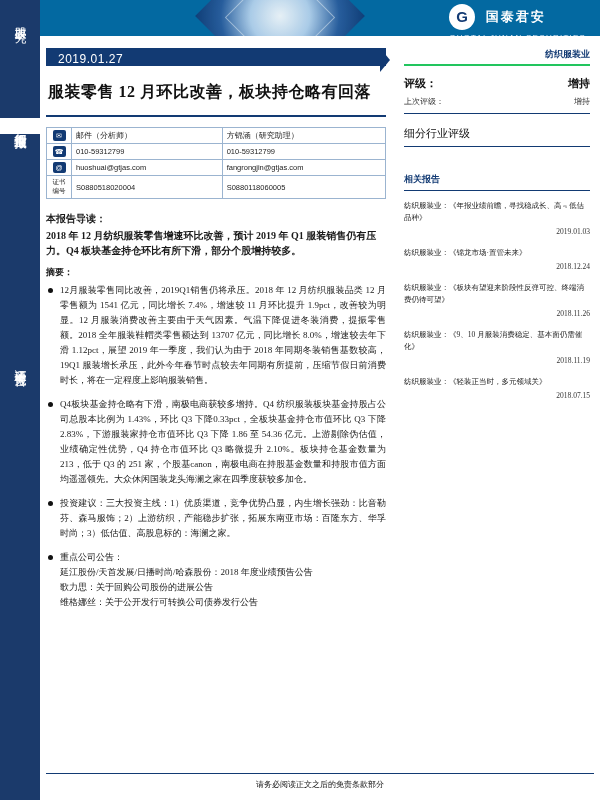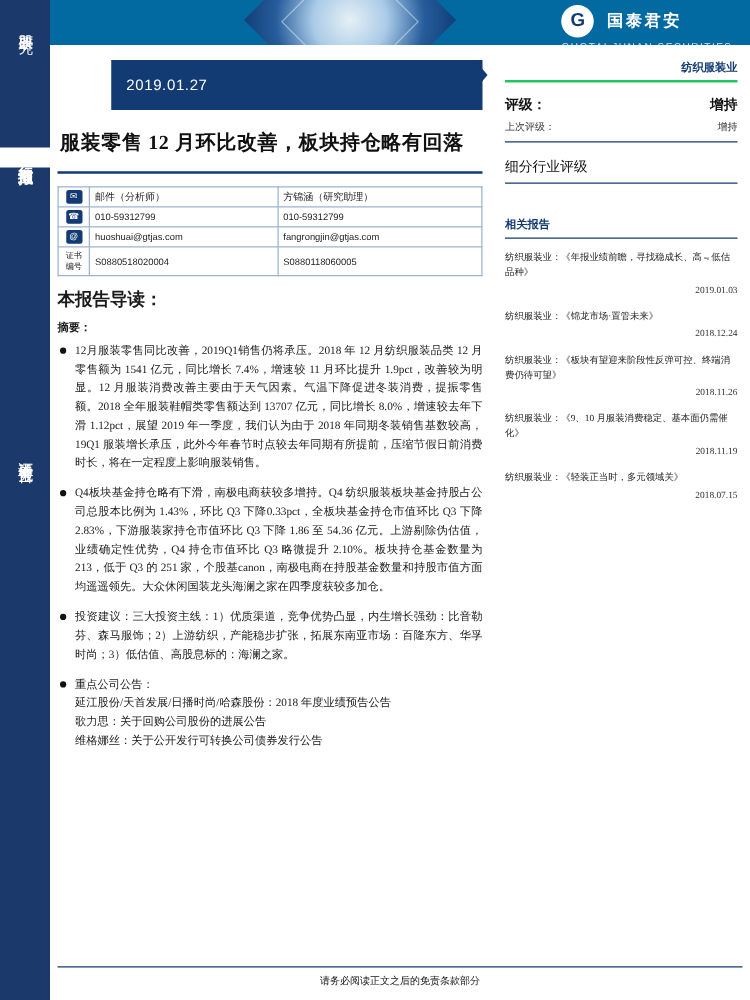--- a/index.html
+++ b/index.html
@@ -52,22 +52,22 @@
   .logo .mark{
     display:inline-block;width:26px;height:26px;border-radius:50%;
     background:#ffffff;color:#123a73;text-align:center;line-height:26px;
     font-size:15px;font-weight:bold;vertical-align:middle;margin-right:6px;
   }
   .logo .cn{font-size:13px;font-weight:bold;letter-spacing:2px;vertical-align:middle;}
   .logo .en{font-size:8px;letter-spacing:1.2px;margin-top:3px;color:#dce8f6;}
   
   .leftcol{position:absolute;left:46px;top:48px;width:340px;}
   .datebar{
-    position:relative;height:40px;background:#123a73;
-    display:flex;align-items:center;margin-left:43px;
+    position:relative;height:18px;background:#123a73;
+    display:flex;align-items:flex-end;
   }
   .datebar .d{
     color:#ffffff;font-size:12px;font-family:"Liberation Sans", sans-serif;
     margin-left:12px;letter-spacing:.5px;
   }
   .datebar::after{
     content:"";position:absolute;right:-4px;top:0;width:0;height:0;
     border-top:12px solid transparent;border-bottom:12px solid transparent;
     border-left:10px solid #123a73;
   }
@@ -82,21 +82,21 @@
     font-family:"Liberation Sans", sans-serif;
   }
   .contact td{border:1px solid #9bb4d0;padding:2px 4px;vertical-align:middle;}
   .contact .role{font-size:8px;}
   .contact .ico{width:16px;text-align:center;color:#123a73;font-size:9px;}
   .contact .ico div{
     width:13px;height:11px;background:#123a73;color:#fff;border-radius:2px;
     line-height:11px;font-size:7px;margin:0 auto;
   }
   .lead{
-    margin-top:12px;font-size:14px;line-height:15px;
+    margin-top:12px;font-size:10px;line-height:15px;
   }
   .lead .lbl{font-weight:bold;}
   .abs-h{font-weight:bold;font-size:9px;margin-top:8px;}
   ul.bul{margin:4px 0 0 0;padding:0;list-style:none;}
   ul.bul > li{
     position:relative;padding-left:14px;margin-bottom:9px;
     font-size:9px;line-height:15px;text-align:justify;
   }
   ul.bul > li::before{
     content:"";position:absolute;left:2px;top:5px;width:5px;height:5px;
@@ -189,20 +189,21 @@
     <tr>
       <td class="ico" style="font-size:6.5px;color:#222;background:#fff;">证书编号</td>
       <td>S0880518020004</td>
       <td>S0880118060005</td>
     </tr>
   </tbody>
     </table>
 
   <div class="lead">
     <span class="lbl">本报告导读：</span>
+    <div class="b" style="margin-top:2px;">2018 年 12 月纺织服装零售增速环比改善，预计 2019 年 Q1 服装销售仍有压力。Q4 板块基金持仓环比有所下滑，部分个股增持较多。</div>
   </div>
 
   <div class="abs-h">摘要：</div>
 
   <ul class="bul">
     <li>12月服装零售同比改善，2019Q1销售仍将承压。2018 年 12 月纺织服装品类 12 月零售额为 1541 亿元，同比增长 7.4%，增速较 11 月环比提升 1.9pct，改善较为明显。12 月服装消费改善主要由于天气因素。气温下降促进冬装消费，提振零售额。2018 全年服装鞋帽类零售额达到 13707 亿元，同比增长 8.0%，增速较去年下滑 1.12pct，展望 2019 年一季度，我们认为由于 2018 年同期冬装销售基数较高，19Q1 服装增长承压，此外今年春节时点较去年同期有所提前，压缩节假日前消费时长，将在一定程度上影响服装销售。</li>
     <li>Q4板块基金持仓略有下滑，南极电商获较多增持。Q4 纺织服装板块基金持股占公司总股本比例为 1.43%，环比 Q3 下降0.33pct，全板块基金持仓市值环比 Q3 下降 2.83%，下游服装家持仓市值环比 Q3 下降 1.86 至 54.36 亿元。上游剔除伪估值，业绩确定性优势，Q4 持仓市值环比 Q3 略微提升 2.10%。板块持仓基金数量为 213，低于 Q3 的 251 家，个股基canon，南极电商在持股基金数量和持股市值方面均遥遥领先。大众休闲国装龙头海澜之家在四季度获较多加仓。</li>
     <li>投资建议：三大投资主线：1）优质渠道，竞争优势凸显，内生增长强劲：比音勒芬、森马服饰；2）上游纺织，产能稳步扩张，拓展东南亚市场：百隆东方、华孚时尚；3）低估值、高股息标的：海澜之家。</li>
     <li style="white-space:pre-line;">重点公司公告：
 延江股份/天首发展/日播时尚/哈森股份：2018 年度业绩预告公告

